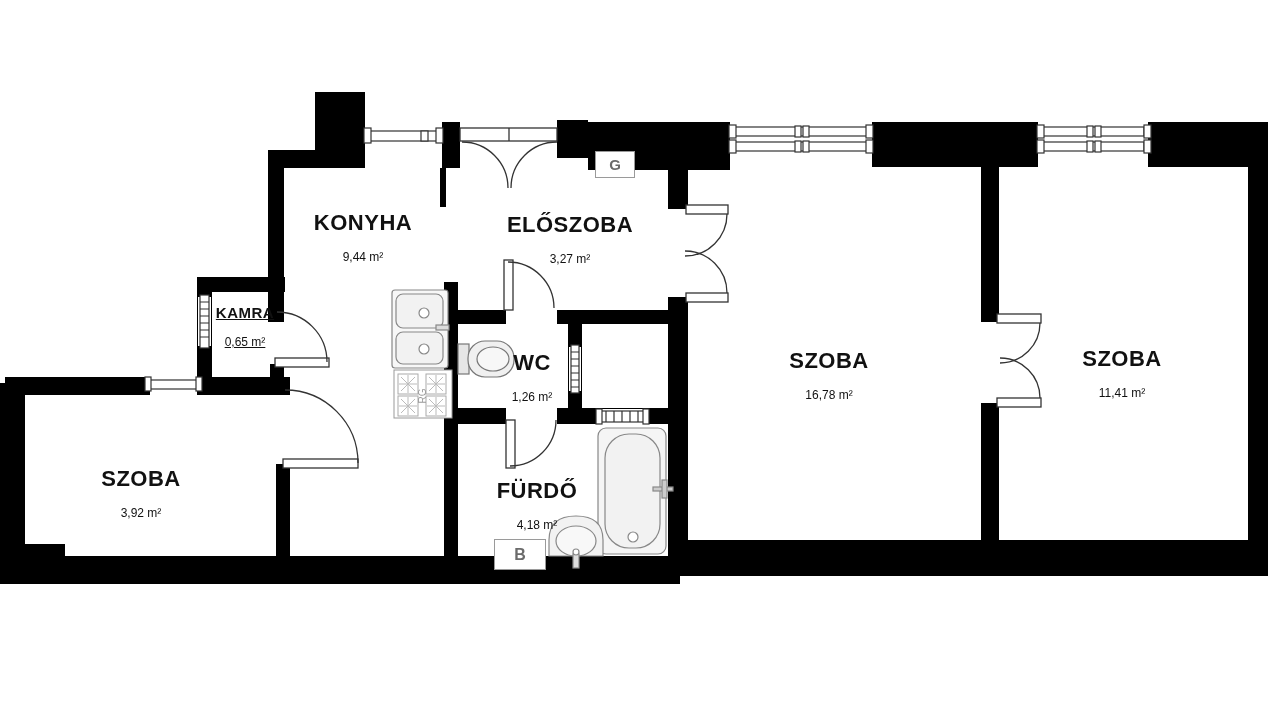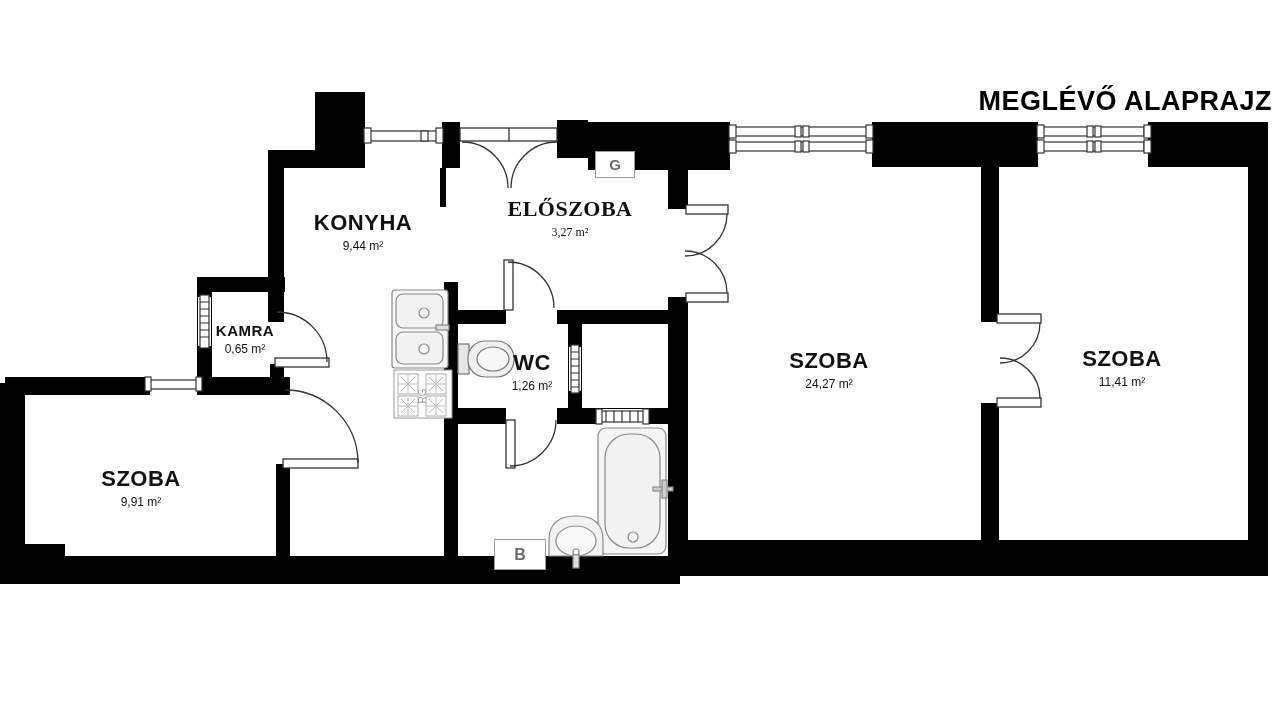--- a/index.html
+++ b/index.html
@@ -3,21 +3,21 @@
 <meta charset="utf-8">
 <style>
   html,body{margin:0;padding:0;background:#fff;}
   .canvas{position:relative;width:1280px;height:709px;background:#ffffff;
           font-family:"Liberation Sans",sans-serif;overflow:hidden;}
   .plan-svg{position:absolute;left:0;top:0;}
   .title{position:absolute;top:86px;right:8px;font-size:27px;font-weight:bold;
          color:#000;letter-spacing:.5px;white-space:nowrap;}
   .room-label{position:absolute;text-align:center;color:#111;}
   .room-name{font-size:22px;font-weight:bold;letter-spacing:.5px;}
-  .room-area{font-size:12px;margin-top:3px;}
+  .room-area{font-size:12px;margin-top:14px;}
   .marker{position:absolute;background:#fff;border:1.5px solid #9a9a9a;color:#6b6b6b;
           font-weight:bold;display:flex;align-items:center;justify-content:center;}
   .marker-g{left:595px;top:151px;width:38px;height:25px;font-size:15px;}
   .marker-b{left:494px;top:539px;width:50px;height:29px;font-size:16px;}
 </style>
 </head>
 <body>
 
 <div class="canvas">
 
@@ -208,54 +208,57 @@
 
       <g fill="#f2f2f2" stroke="#888888" stroke-width="1.2">
         <path d="M549 556 L549 540 Q549 516 576 516 Q603 516 603 540 L603 556 Z"></path>
         <ellipse cx="576" cy="541" rx="20" ry="15" fill="#f8f8f8"></ellipse>
         <rect x="573" y="554" width="6" height="14" fill="#dddddd"></rect>
         <circle cx="576" cy="552" r="3" fill="#ffffff"></circle>
       </g>
     </g>
   </svg>
 
-  <div class="title">MEGLÉVŐ ALAPRAJZ</div>
 
   <div class="room-label" style="left:283px;top:210px;width:160px;">
     <div class="room-name">KONYHA</div>
     <div class="room-area">9,44 m²</div>
   </div>
 
-  <div class="room-label" style="left:480px;top:196px;width:180px;font-family:Liberation Serif, serif;">
+  <div class="room-label" style="left:480px;top:212px;width:180px;">
     <div class="room-name">ELŐSZOBA</div>
     <div class="room-area">3,27 m²</div>
   </div>
 
-  <div class="room-label" style="left:199px;top:322px;width:92px;">
+  <div class="room-label" style="left:199px;top:304px;width:92px;text-decoration:underline;">
     <div class="room-name" style="font-size:15px;">KAMRA</div>
     <div class="room-area">0,65 m²</div>
   </div>
 
   <div class="room-label" style="left:492px;top:350px;width:80px;text-align:center;">
     <div class="room-name">WC</div>
     <div class="room-area">1,26 m²</div>
   </div>
 
   <div class="room-label" style="left:749px;top:348px;width:160px;">
     <div class="room-name">SZOBA</div>
-    <div class="room-area">24,27 m²</div>
+    <div class="room-area">16,78 m²</div>
   </div>
 
   <div class="room-label" style="left:1042px;top:346px;width:160px;">
     <div class="room-name">SZOBA</div>
     <div class="room-area">11,41 m²</div>
   </div>
 
   <div class="room-label" style="left:61px;top:466px;width:160px;">
     <div class="room-name">SZOBA</div>
-    <div class="room-area">9,91 m²</div>
-  </div>
-
+    <div class="room-area">3,92 m²</div>
+  </div>
+
+  <div class="room-label" style="left:457px;top:478px;width:160px;">
+    <div class="room-name">FÜRDŐ</div>
+    <div class="room-area">4,18 m²</div>
+  </div>
 
   <div class="marker marker-g">G</div>
   <div class="marker marker-b">B</div>
 
 </div>
 
 </body></html>

